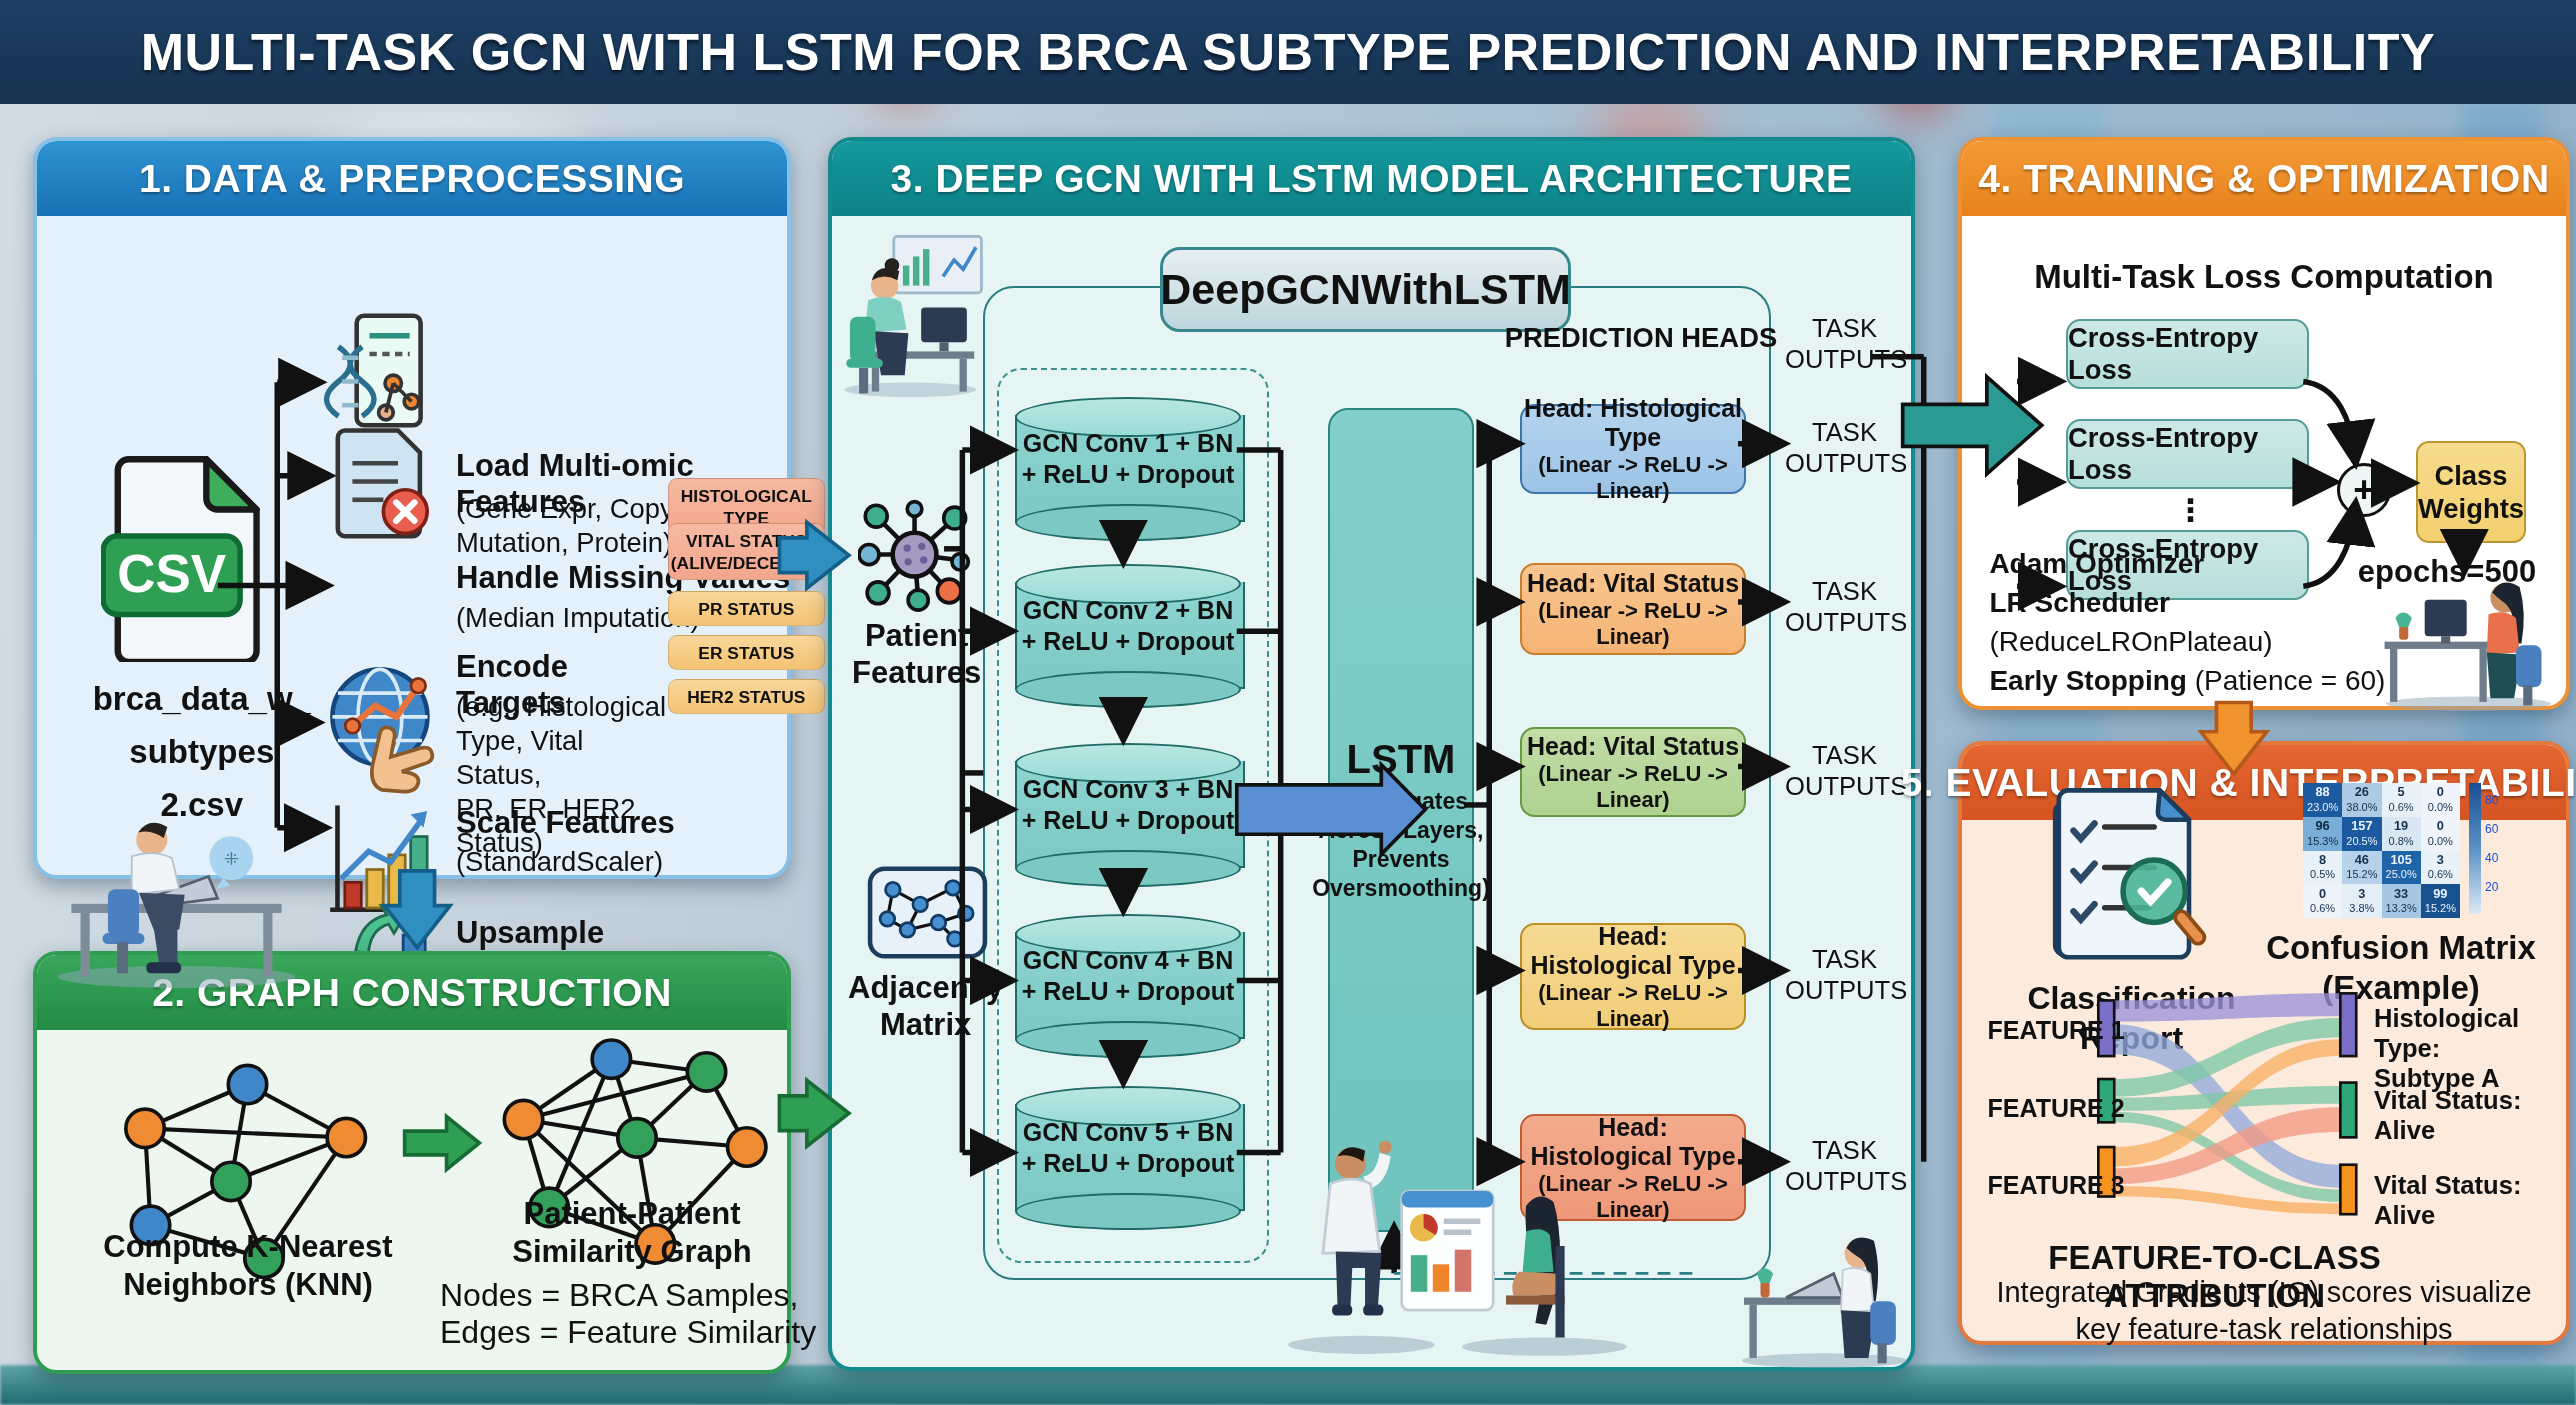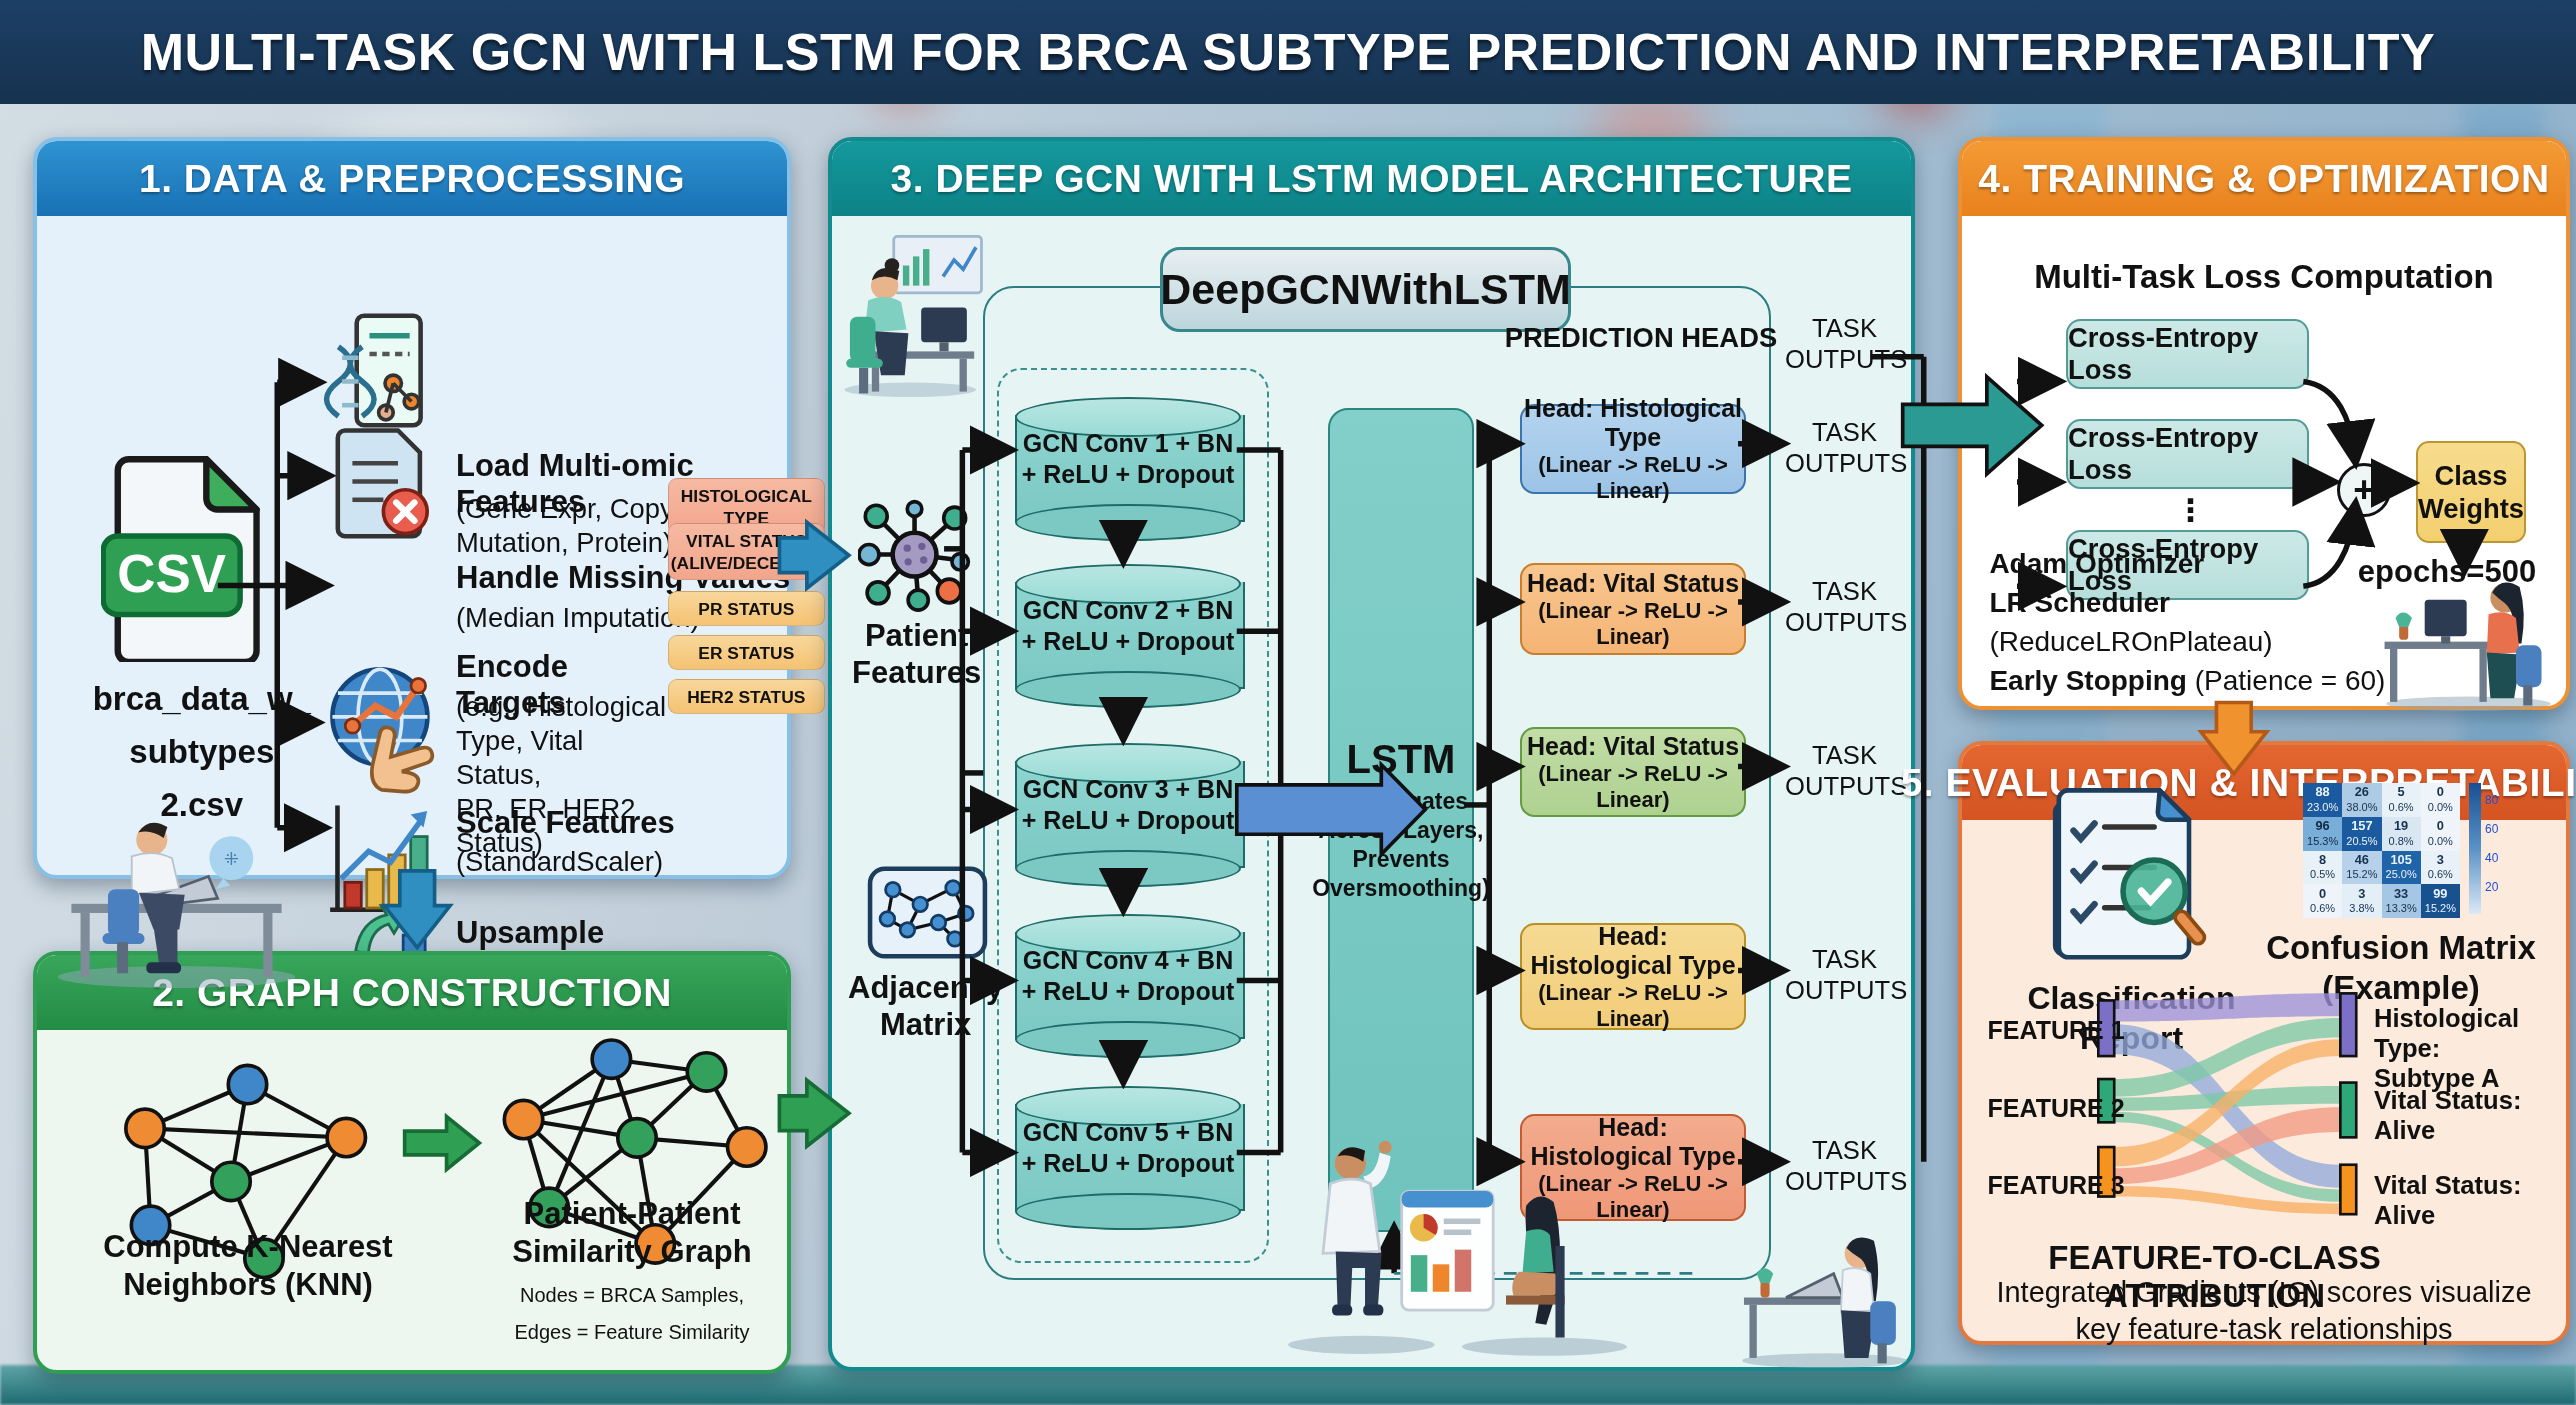--- a/index.html
+++ b/index.html
@@ -39,21 +39,21 @@
   
   .p1-title{font-weight:800;font-size:31px;}
   .p1-sub{font-size:27.4px;line-height:34px;}
   .badge{position:absolute;left:631px;width:151px;border-radius:9.1px;text-align:center;
       font-weight:800;font-size:17.4px;line-height:22px;padding:5.5px 1.8px;border:0.9px solid rgba(0,0,0,.15);}
   .badge.pink{background:linear-gradient(180deg,#f6b9a2,#f2a68c);}
   .badge.gold{background:linear-gradient(180deg,#f8d79b,#f5c272);}
   .icn{position:absolute;}
   
   .p2-cap{font-weight:800;font-size:31px;line-height:38px;text-align:center;}
-  .p2-sub{font-size:20px;line-height:37px;text-align:center;}
+  .p2-sub{font-size:32px;line-height:37px;text-align:left;}
   
   .inner-box{position:absolute;left:151px;top:145px;width:784px;height:990px;
       border:2.7px solid #2b7d82;border-radius:31px;}
   .model-title{position:absolute;left:328px;top:106px;width:405px;height:79px;
       background:linear-gradient(180deg,#e7eef1,#bcd6dc);border:3.7px solid #38878c;border-radius:20px;
       display:flex;align-items:center;justify-content:center;font-weight:800;font-size:43px;}
   .dashed-box{position:absolute;left:165px;top:227px;width:268px;height:891px;
       border:2.7px dashed #3a8f8f;border-radius:24px;}
   .nl-label{position:absolute;left:165px;top:236px;width:268px;text-align:center;font-weight:800;font-size:27.4px;margin-top:31px;}
   .cyl{position:absolute;left:183px;width:226px;height:142px;}

